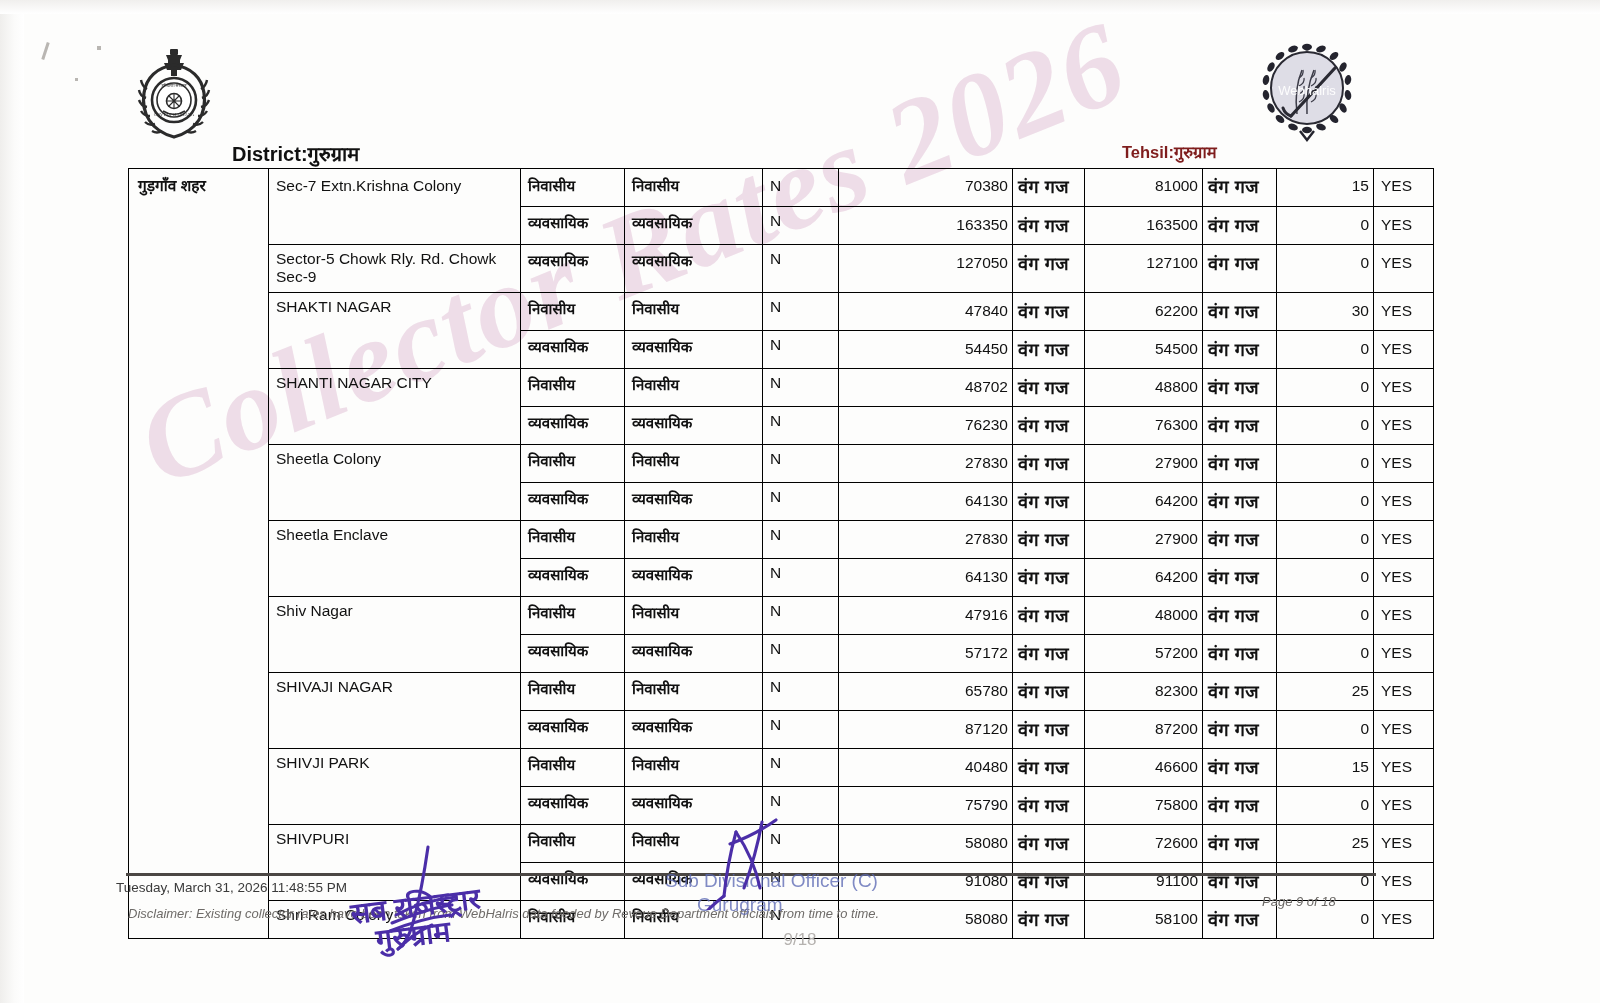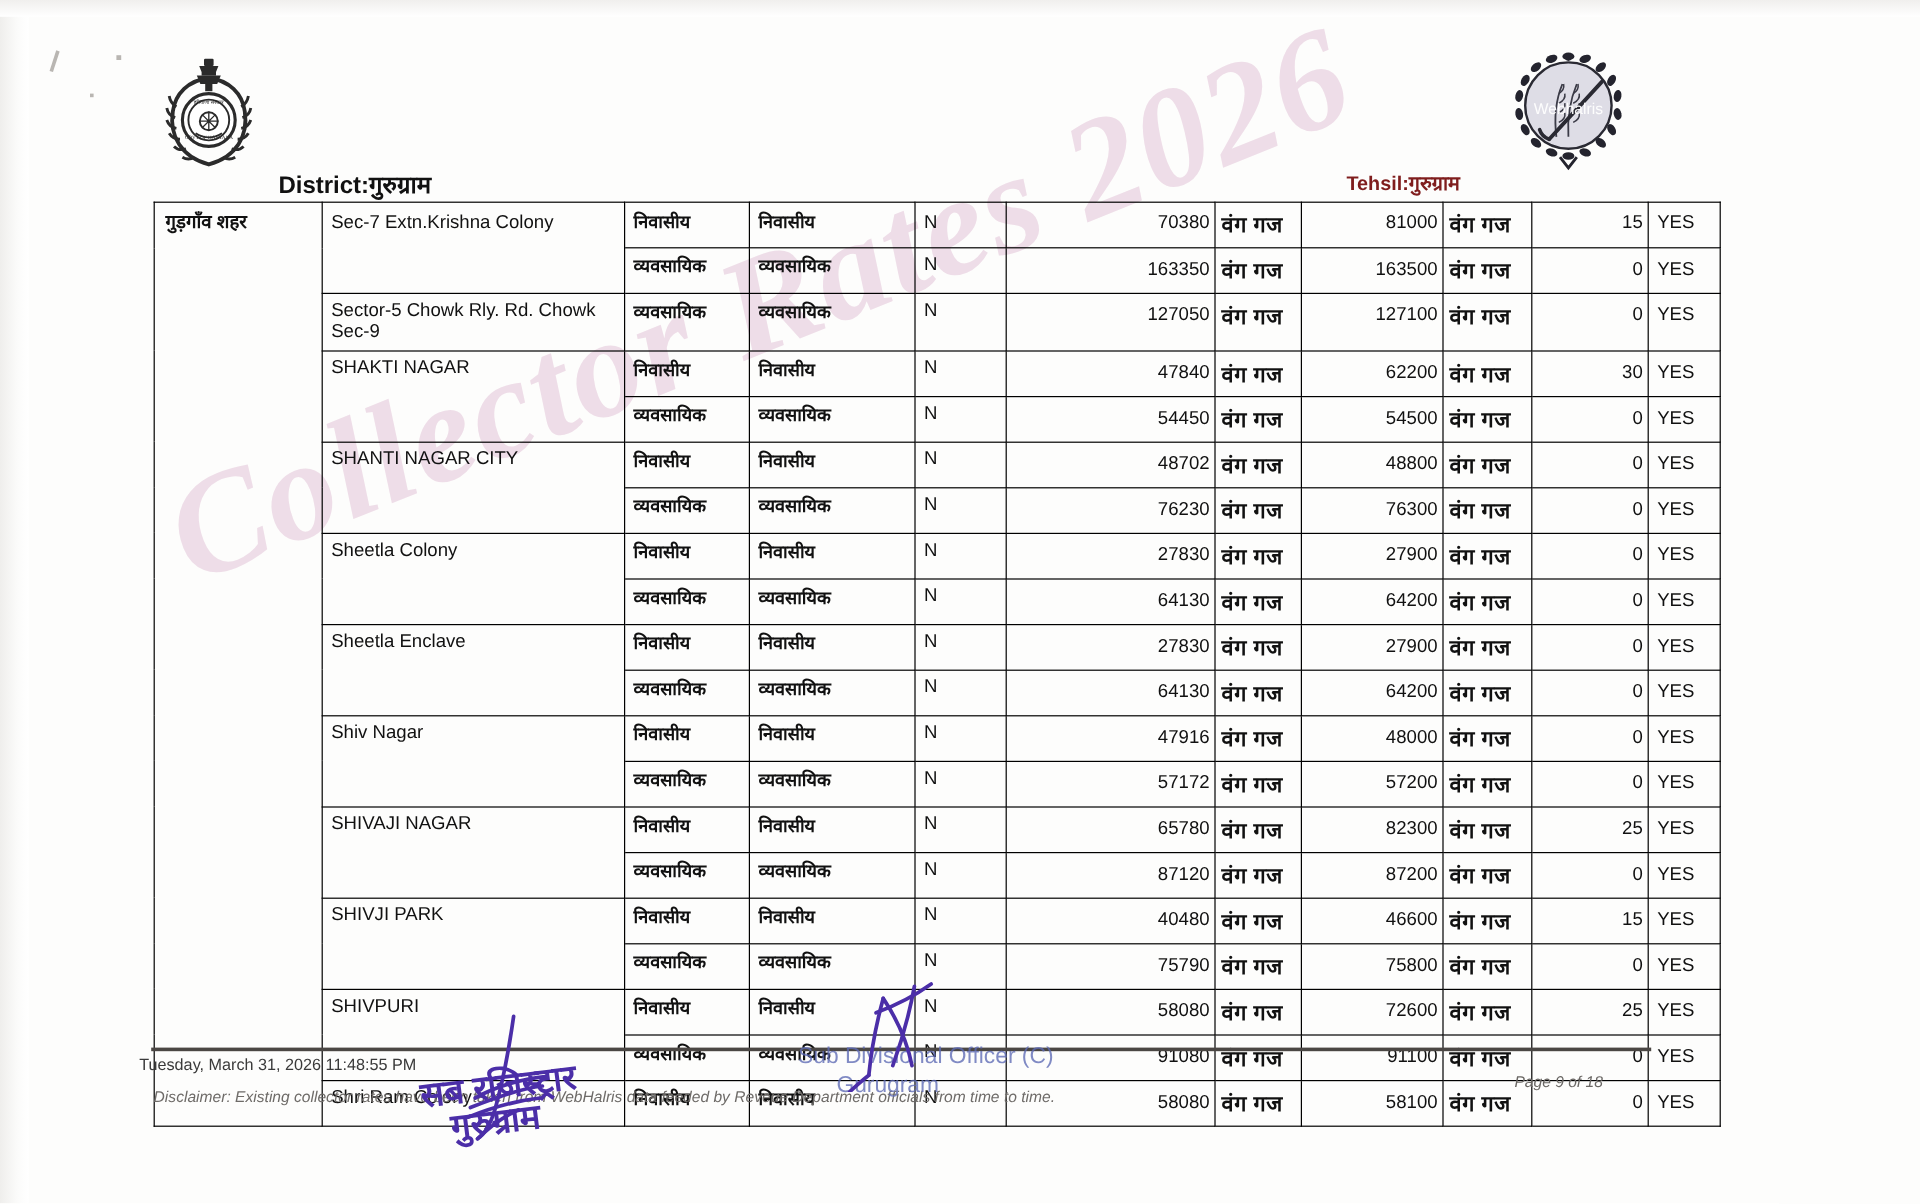--- a/index.html
+++ b/index.html
@@ -988,20 +988,21 @@
             <div class="cell center-mid">YES</div>
           </td>
         </tr>
       </tbody>
   </table>
 
   <div class="footer-rule"></div>
   <div class="footer-date">Tuesday, March 31, 2026 11:48:55 PM</div>
   <div class="footer-page">Page 9 of 18</div>
   <div class="footer-disclaimer">Disclaimer: Existing collector rates have been taken from WebHalris data feeded by Reveue Department officials from time to time.</div>
+  <div class="page-counter">9/18</div>
 
   <div class="stamp">
     <div>Sub Divisional Officer (C)</div>
     <div class="l2">Gurugram</div>
   </div>
 
   <svg class="sig sig-registrar" viewBox="0 0 250 130">
     <g fill="none" stroke="#4b2ea8" stroke-width="3.1" stroke-linecap="round" stroke-linejoin="round">
       <path d="M88 2 C84 30 80 52 74 74 C70 90 64 100 58 104"></path>
       <path d="M56 70 C74 60 96 54 116 52"></path>

